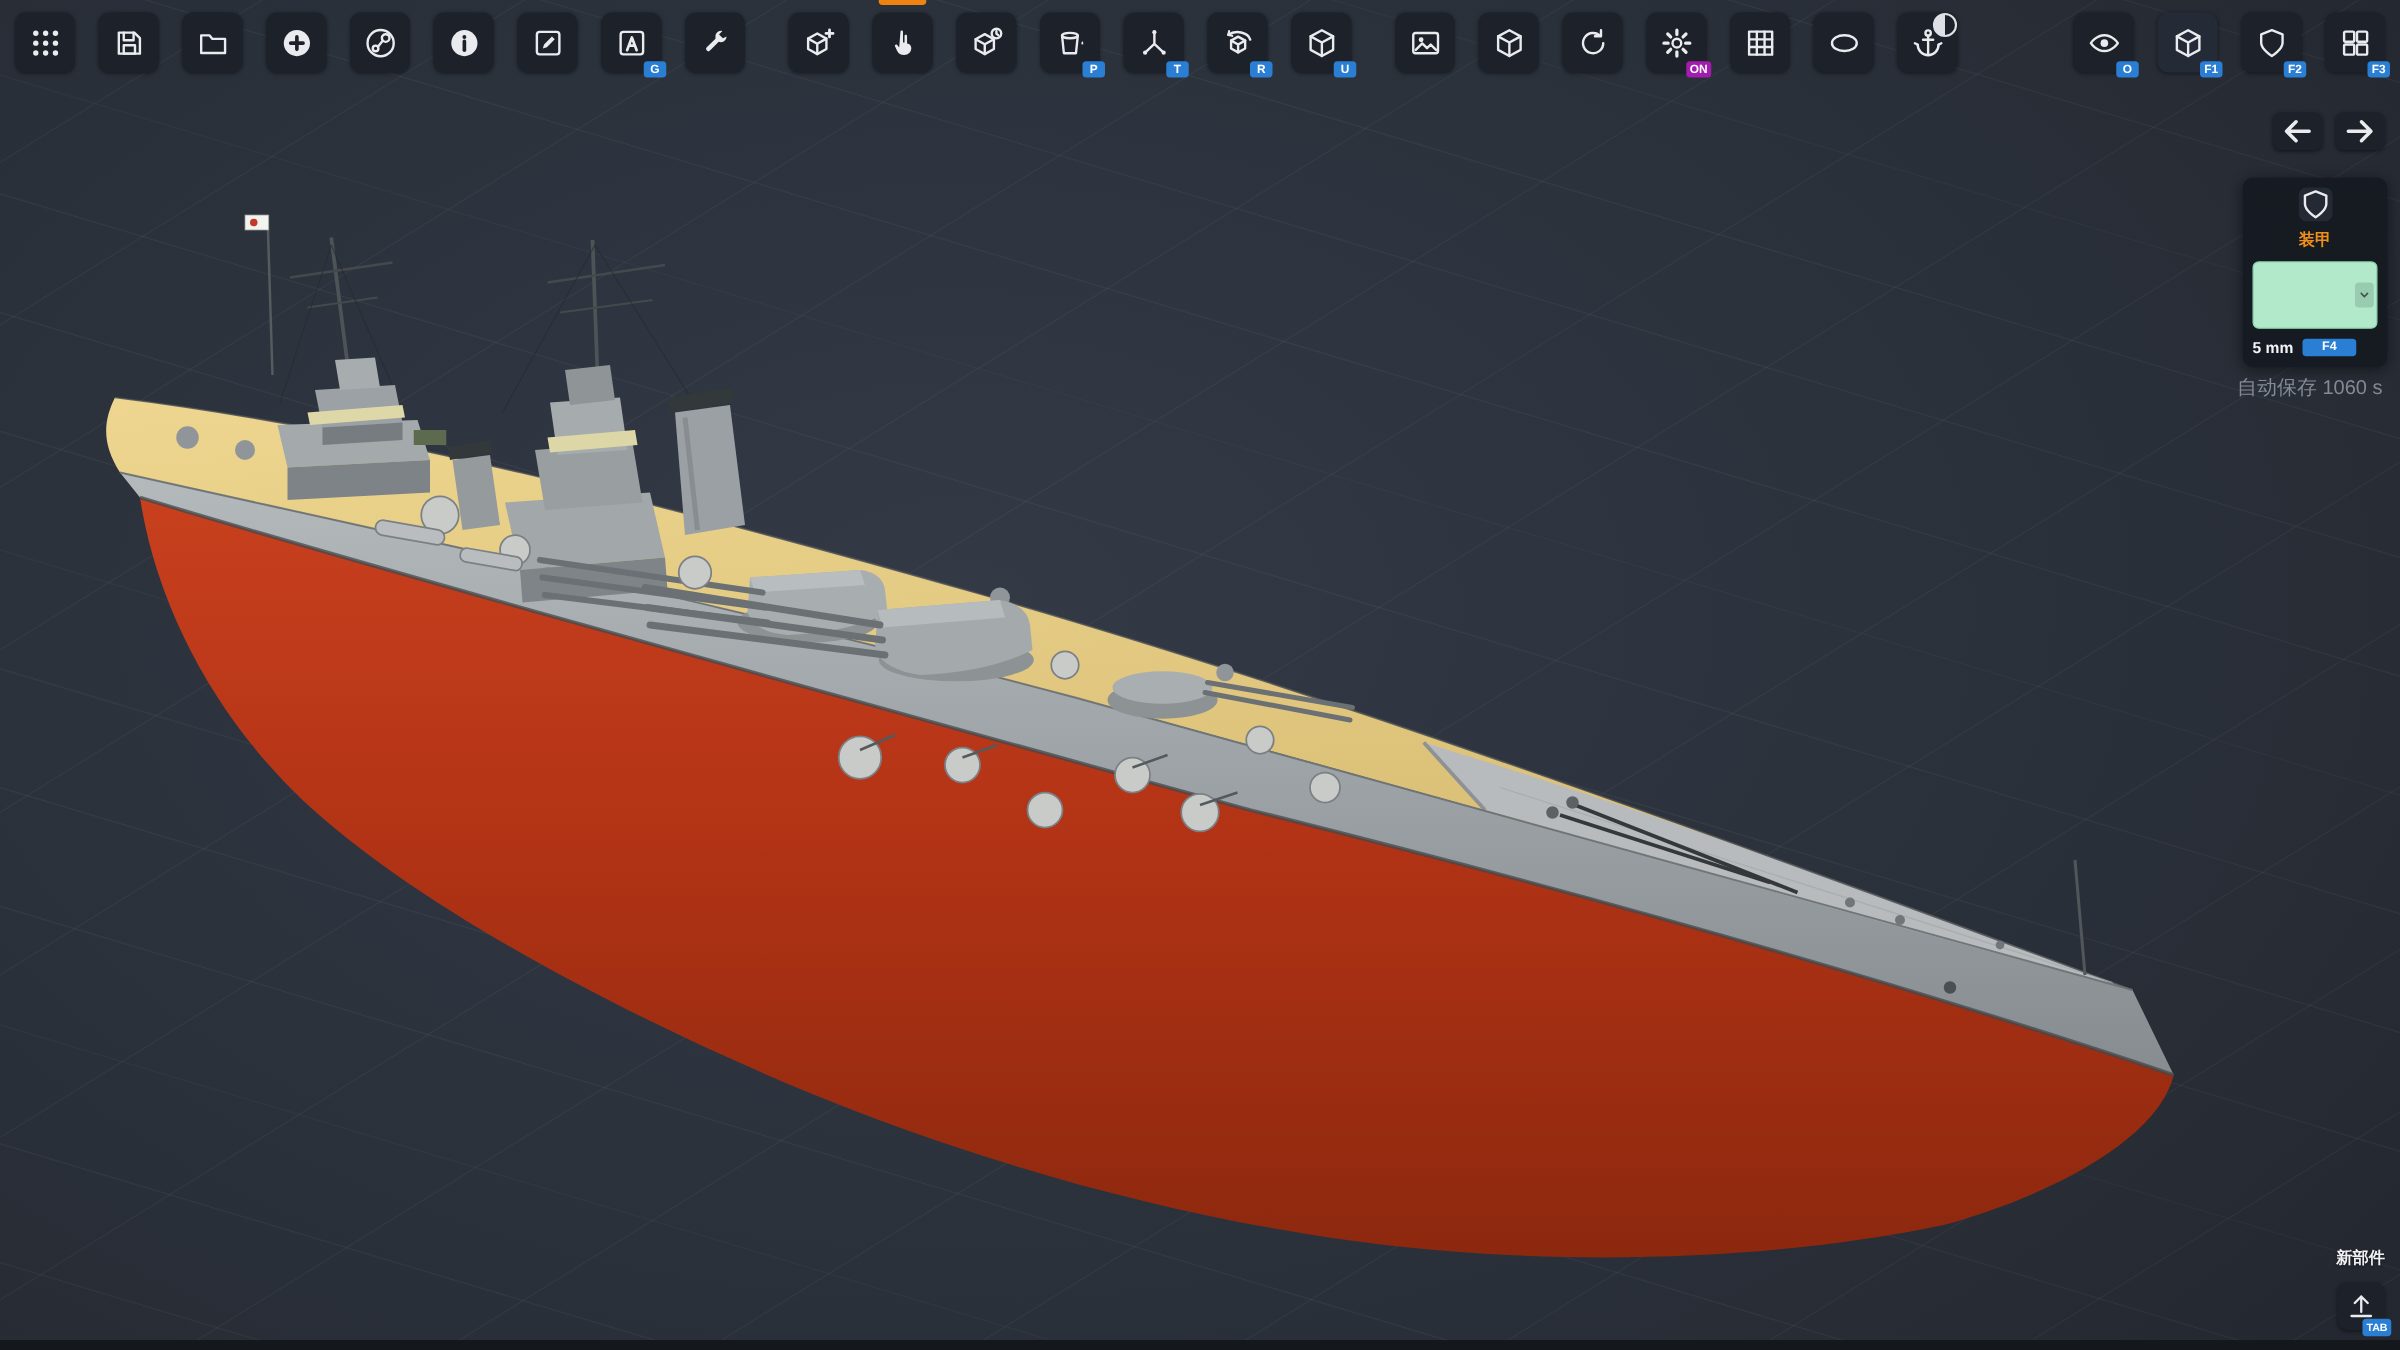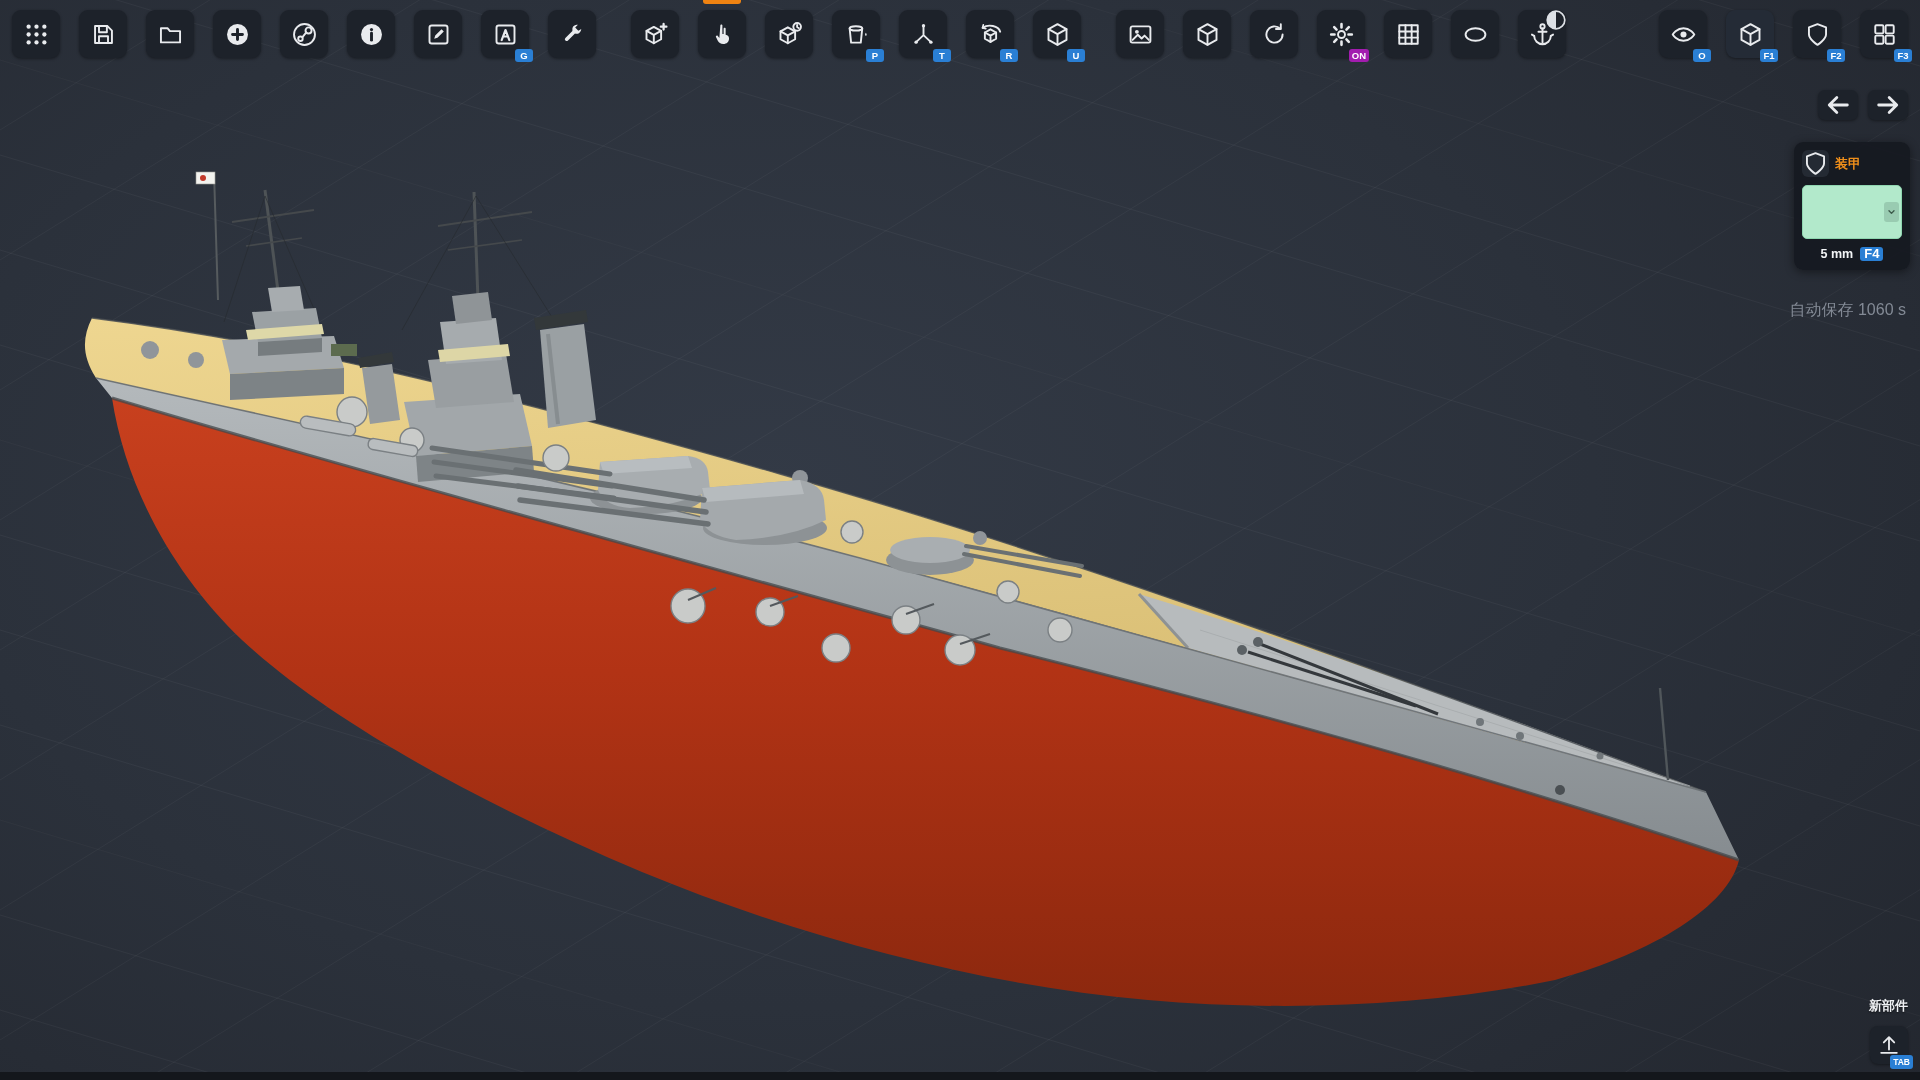--- a/index.html
+++ b/index.html
@@ -46,34 +46,34 @@
   .navs{position:absolute;top:90px;right:12px;display:flex;gap:10px;z-index:30;}
   .nbtn{width:40px;height:30px;background:#1d222a;border:none;border-radius:7px;display:flex;align-items:center;justify-content:center;cursor:pointer;box-shadow:0 1px 3px rgba(0,0,0,.4);}
   .nbtn svg{width:19px;height:19px;display:block;}
 
   
   .armor-panel{
     position:absolute;top:142px;right:10px;width:100px;z-index:30;
     background:rgba(21,25,32,.93);border-radius:9px;padding:8px 8px 9px;
     box-shadow:0 2px 10px rgba(0,0,0,.45);
   }
-  .armor-head{display:flex;align-items:center;gap:6px;margin-bottom:8px;}
+  .armor-head{display:flex;align-items:center;gap:6px;margin-bottom:8px;flex-direction:column;}
   .shield-tile{width:27px;height:27px;border-radius:6px;background:#242a33;display:flex;align-items:center;justify-content:center;}
   .shield-tile svg{width:17px;height:17px;display:block;}
   .armor-title{color:#ef8f1b;font-size:13px;font-weight:bold;}
   .swatch{height:52px;border-radius:5px;background:#b2e9cb;border:1px solid #8fd6b0;position:relative;cursor:pointer;}
   .swatch-chev{
     position:absolute;right:2px;top:50%;transform:translateY(-50%);
     width:15px;height:20px;display:flex;align-items:center;justify-content:center;
     background:rgba(105,150,128,.35);border-radius:3px;
   }
   .swatch-chev svg{width:11px;height:11px;display:block;}
-  .armor-val{display:flex;align-items:center;justify-content:center;gap:7px;margin-top:8px;}
+  .armor-val{display:flex;align-items:center;gap:7px;margin-top:8px;}
   .armor-val .v{color:#f2f4f6;font-size:12.5px;font-weight:bold;}
-  .kbadge{background:#2a7fd4;color:#fff;font-size:13px;font-weight:bold;border-radius:3px;padding:1px 4px;line-height:12px;}
+  .kbadge{background:#2a7fd4;color:#fff;font-size:10px;font-weight:bold;border-radius:3px;padding:1px 16px;line-height:12px;}
 
   .autosave{position:absolute;top:300px;right:14px;font-size:16px;color:#838a95;z-index:30;}
 
   
   .newpart{position:absolute;right:12px;bottom:16px;display:flex;flex-direction:column;align-items:flex-end;gap:11px;z-index:30;}
   .newpart-label{color:#eef0f3;font-size:13px;font-weight:bold;text-shadow:0 1px 2px rgba(0,0,0,.6);}
   .upbtn{width:38px;height:38px;background:#1d222a;border:none;border-radius:8px;position:relative;display:flex;align-items:flex-end;justify-content:center;cursor:pointer;box-shadow:0 1px 3px rgba(0,0,0,.4);}
   .upbtn svg{width:20px;height:20px;display:block;}
   .upbtn .kbadge{position:absolute;right:-5px;bottom:-5px;font-size:8.5px;padding:1px 3px;}
 

